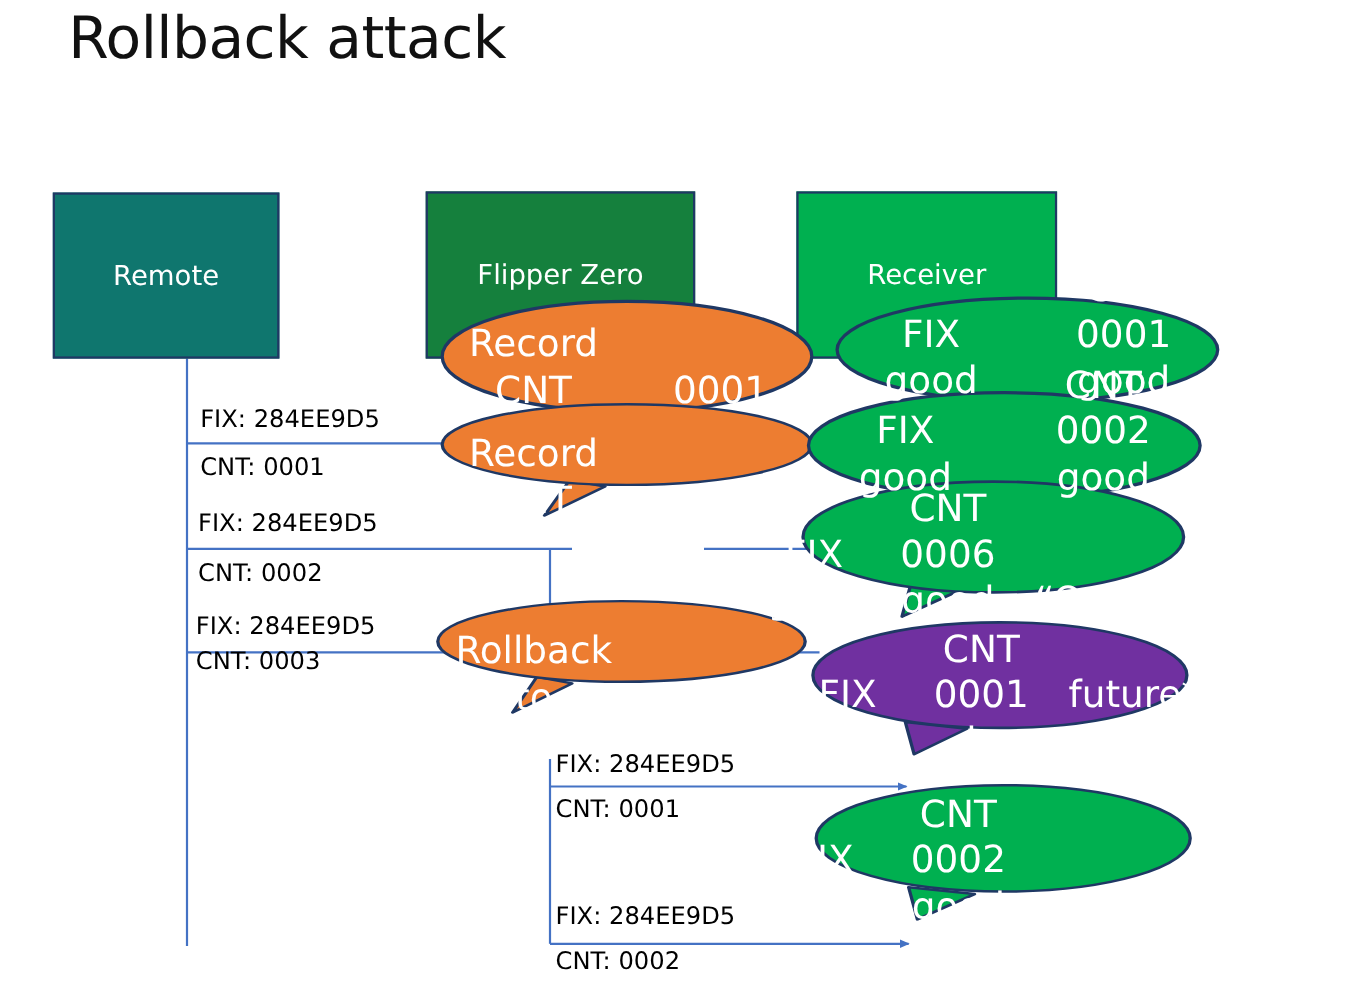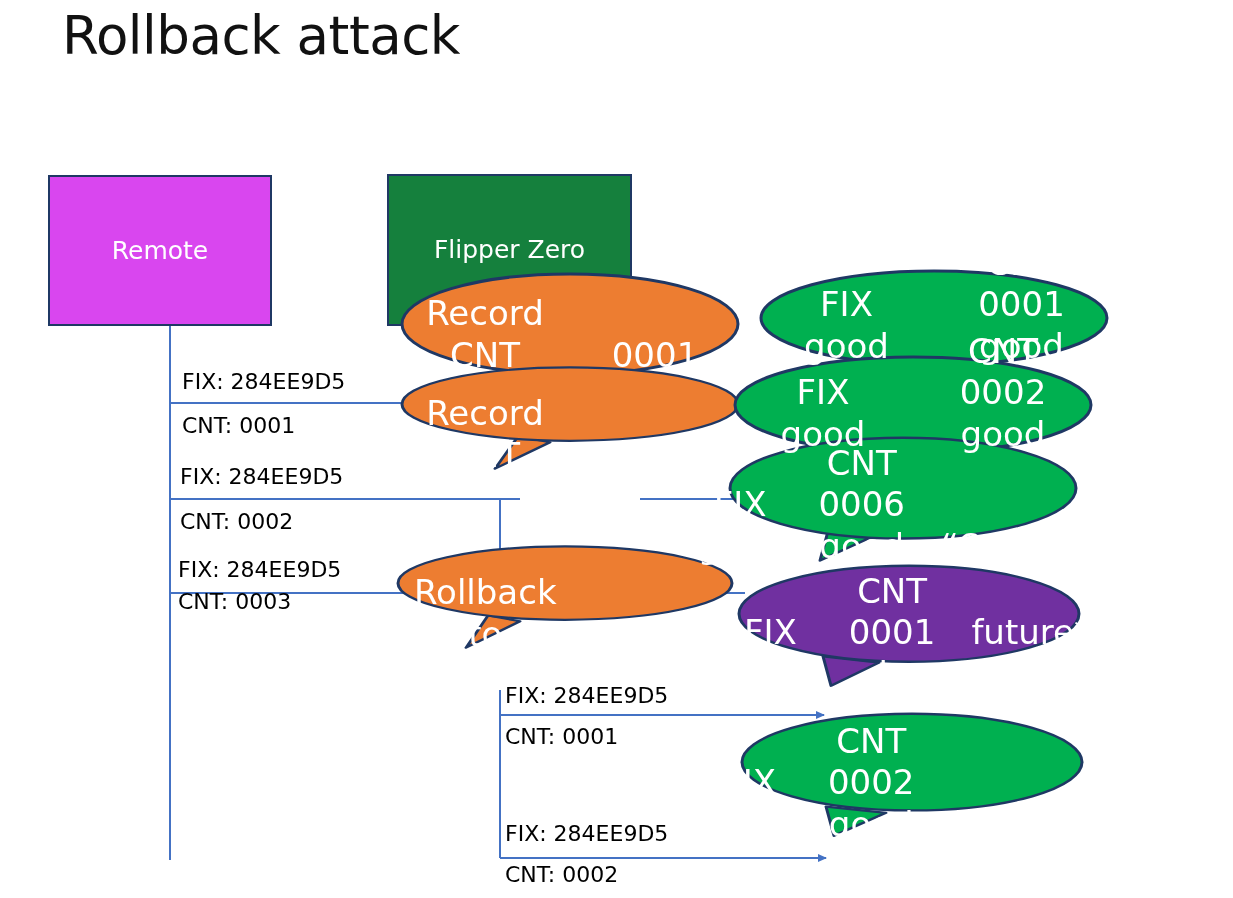--- a/index.html
+++ b/index.html
@@ -16,21 +16,21 @@
 
   .node{
     position:absolute;box-sizing:border-box;
     border:2px solid #1F3864;
     color:#ffffff;font-size:25px;line-height:1.1;
     display:flex;align-items:center;justify-content:center;
     text-align:center;
   }
   .node-label{pointer-events:none;}
 
-  #node-remote{left:48px;top:175px;width:224px;height:151px;background:#d946ef;}
+  #node-remote{left:48px;top:175px;width:206px;height:151px;background:#0f766e;}
   #node-flipper{left:387px;top:174px;width:245px;height:152px;background:#15803d;}
   #node-receiver{left:724px;top:174px;width:237px;height:152px;background:#00B050;}
 
   
   #node-remote .node-label{transform:translateY(0px);}
   #node-flipper .node-label{transform:translateY(0px);}
   #node-receiver .node-label{transform:translateY(0px);}
 
   svg#wires{position:absolute;left:0;top:0;width:1233px;height:898px;overflow:visible;}
 
@@ -81,20 +81,23 @@
 
     <path d="M500,715 L824,715" stroke="#4472C4" stroke-width="2" fill="none" marker-end="url(#arrowhead)"></path>
     <path d="M500,858 L826,858" stroke="#4472C4" stroke-width="2" fill="none" marker-end="url(#arrowhead)"></path>
   </svg>
 
   <div class="node" id="node-remote">
     <span class="node-label">Remote</span>
   </div>
   <div class="node" id="node-flipper">
     <span class="node-label">Flipper Zero</span>
+  </div>
+  <div class="node" id="node-receiver">
+    <span class="node-label">Receiver</span>
   </div>
 
   <div class="msg" style="left:182px;top:369px;">FIX: 284EE9D5</div>
   <div class="msg" style="left:182px;top:413px;">CNT: 0001</div>
 
   <div class="msg" style="left:180px;top:464px;">FIX: 284EE9D5</div>
   <div class="msg" style="left:180px;top:509px;">CNT: 0002</div>
 
   <div class="msg" style="left:178px;top:557px;">FIX: 284EE9D5</div>
   <div class="msg" style="left:178px;top:589px;">CNT: 0003</div>

